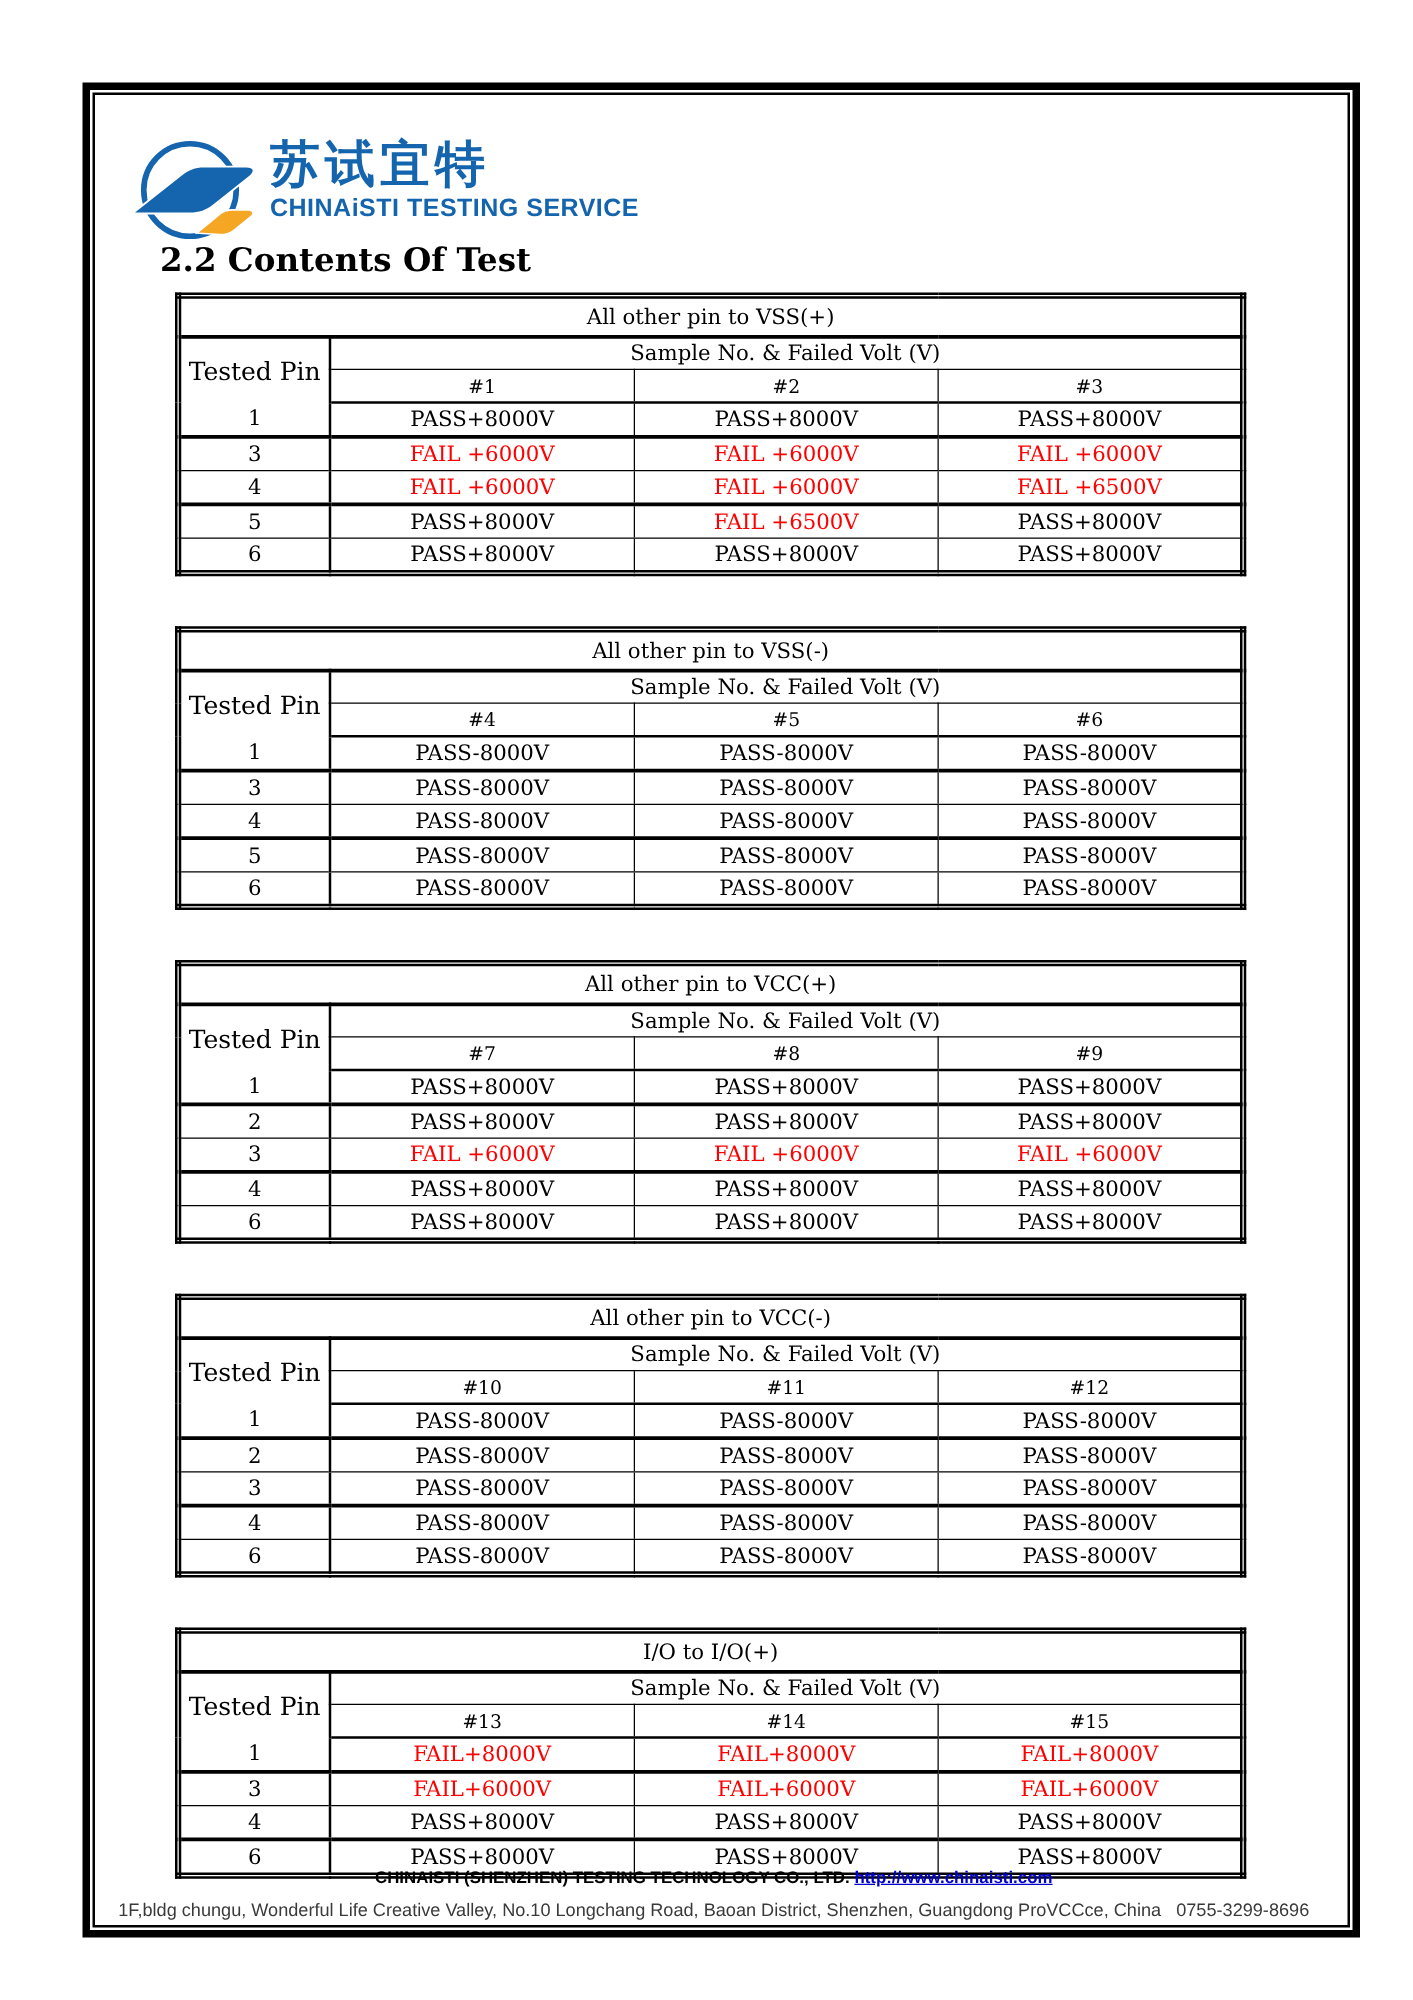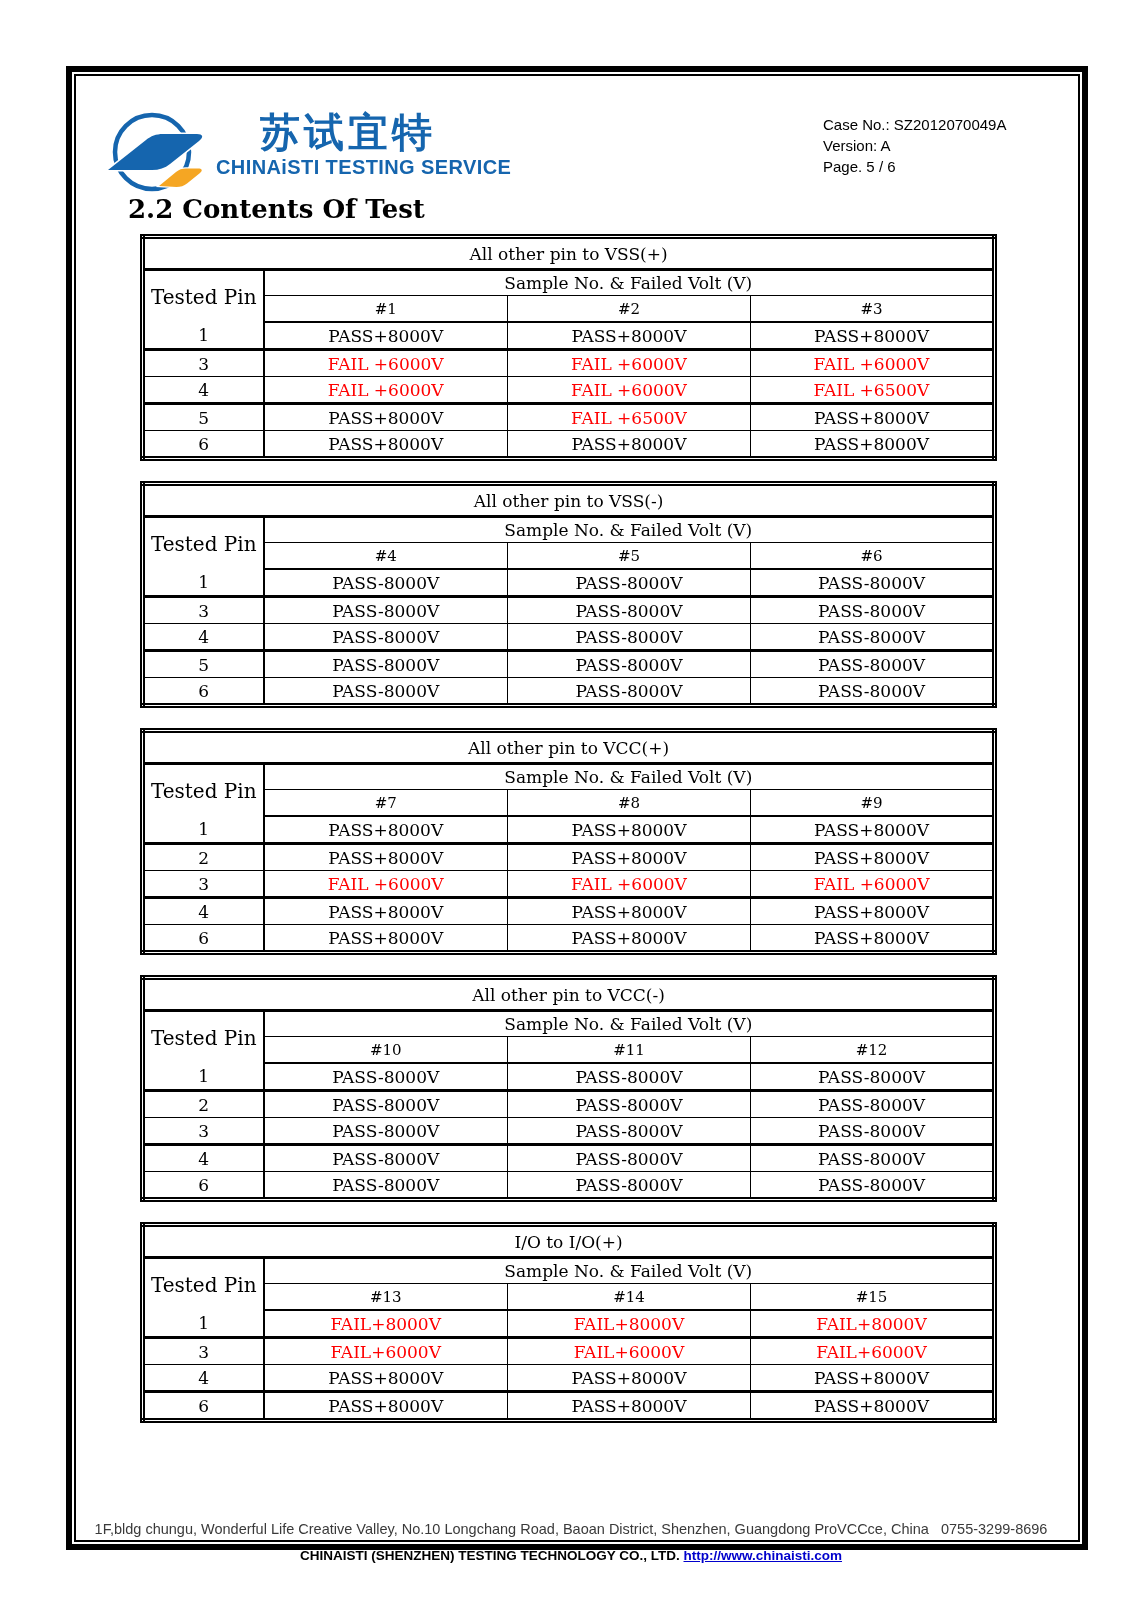--- a/index.html
+++ b/index.html
@@ -6,48 +6,48 @@
   .page{position:relative;width:1130px;height:1600px;background:#fff;overflow:hidden;
         font-family:"DejaVu Serif",serif;color:#000;}
   
   .frame{position:absolute;left:66px;top:66px;width:1010px;height:1472px;
          border:6px solid #000;pointer-events:none;}
   .frame-inner{position:absolute;left:2px;top:2px;right:2px;bottom:2px;border:2px solid #000;}
   
   .logo{position:absolute;left:104px;top:108px;display:flex;align-items:flex-start;gap:10px;}
   .logo-text{display:flex;flex-direction:column;margin-top:2px;}
   .logo-cn{font-family:"DejaVu Sans",sans-serif;font-weight:bold;font-size:40px;line-height:44px;
-           color:#1565ae;letter-spacing:4px;margin-left:44px;}
+           color:#1565ae;letter-spacing:4px;}
   .logo-en{font-family:"Liberation Sans",sans-serif;font-weight:bold;font-size:20px;
            color:#1565ae;letter-spacing:0.4px;margin-top:2px;}
   
   .case-block{position:absolute;left:823px;top:114px;font-family:"Liberation Sans",sans-serif;
               font-size:15px;line-height:21px;}
   
   .sec-title{position:absolute;left:128px;top:194px;font-size:26px;font-weight:bold;}
   
   .tables{position:absolute;left:140px;top:234px;width:853px;}
-  table.rpt{border-collapse:collapse;table-layout:fixed;width:853px;margin:0 0 20px 0;
+  table.rpt{border-collapse:collapse;table-layout:fixed;width:853px;margin:0 0 40px 0;
             font-size:17px;}
   table.rpt td{text-align:center;vertical-align:middle;padding:0;overflow:hidden;}
   table.rpt{border:5px double #000;}
   td.t-title{height:29px;border-bottom:3px solid #000;font-size:17px;}
   td.t-pinhead{border-right:2px solid #000;font-size:20px;}
   td.t-samplehead{height:24px;border-bottom:1px solid #000;font-size:17px;}
   td.t-hash{height:25px;border-bottom:2px solid #000;font-size:15px;}
   td.t-hash + td.t-hash{border-left:1px solid #000;}
   tr.data-row td{height:25px;}
   tr.data-row td + td{border-left:1px solid #000;}
   tr.data-row td:first-child{border-right:2px solid #000;}
   tr.thick td{border-bottom:3px solid #000;}
   tr.thin td{border-bottom:1px solid #000;}
   tr.data-row:last-child td{border-bottom:none;}
   .fail{color:#ff0000;}
   
-  .footer-company{position:absolute;left:66px;top:1548px;width:1010px;text-align:center;
+  .footer-company{position:absolute;left:66px;top:1494px;width:1010px;text-align:center;
                   font-family:"Liberation Sans",sans-serif;font-weight:bold;font-size:13.5px;}
   .footer-company a{color:#0000cc;text-decoration:underline;font-weight:bold;}
   .footer-address{position:absolute;left:66px;top:1521px;width:1010px;text-align:center;
                   font-family:"Liberation Sans",sans-serif;font-size:14.5px;color:#3a3a3a;
                   white-space:pre;}
 </style>
 </head>
 <body>
 
 <div class="page">
@@ -61,25 +61,20 @@
       <circle cx="48" cy="44" r="37" fill="none" stroke="#1565ae" stroke-width="4.5"></circle>
       <path d="M4,62 L42,32 C47,28 52,26 59,26 L93,26 C99,26 100,29 95,33 L66,56 C61,60 55,62 48,62 Z" fill="#1565ae" stroke="#ffffff" stroke-width="3" paint-order="stroke"></path>
       <path d="M55,78 L72,64 C75,61.5 78,60.5 82,60.5 L94,60.5 C98,60.5 99,62.5 96,65 L83,75.5 C80,78 76.5,79 72.5,79 Z" fill="#f5a623" stroke="#ffffff" stroke-width="2.5" paint-order="stroke"></path>
     </svg>
     <div class="logo-text">
       <span class="logo-cn">苏试宜特</span>
       <span class="logo-en">CHINAiSTI TESTING SERVICE</span>
     </div>
   </div>
 
-  <div class="case-block">
-    <div>Case No.: SZ2012070049A</div>
-    <div>Version: A</div>
-    <div>Page. 5 / 6</div>
-  </div>
 
   <div class="sec-title">2.2 Contents Of Test</div>
 
   <div class="tables">
       <table class="rpt">
         <colgroup>
           <col style="width: 121px;">
           <col style="width: 244px;">
           <col style="width: 243px;">
           <col style="width: 244px;">

